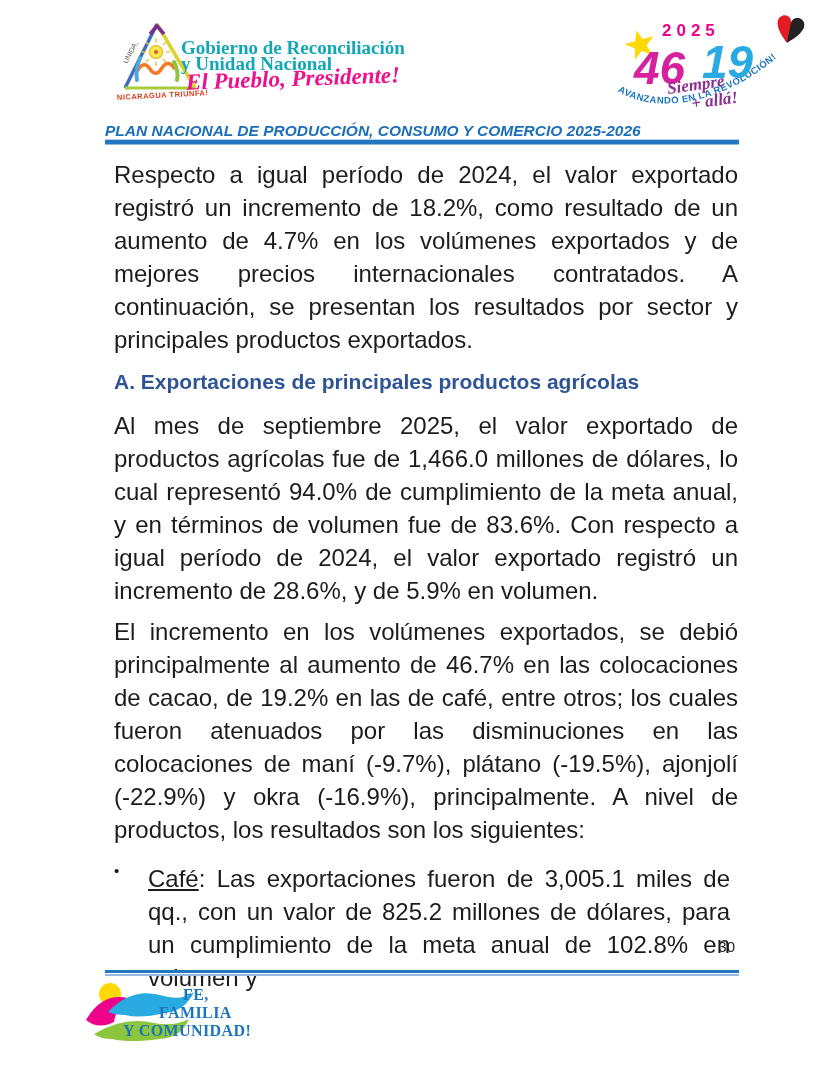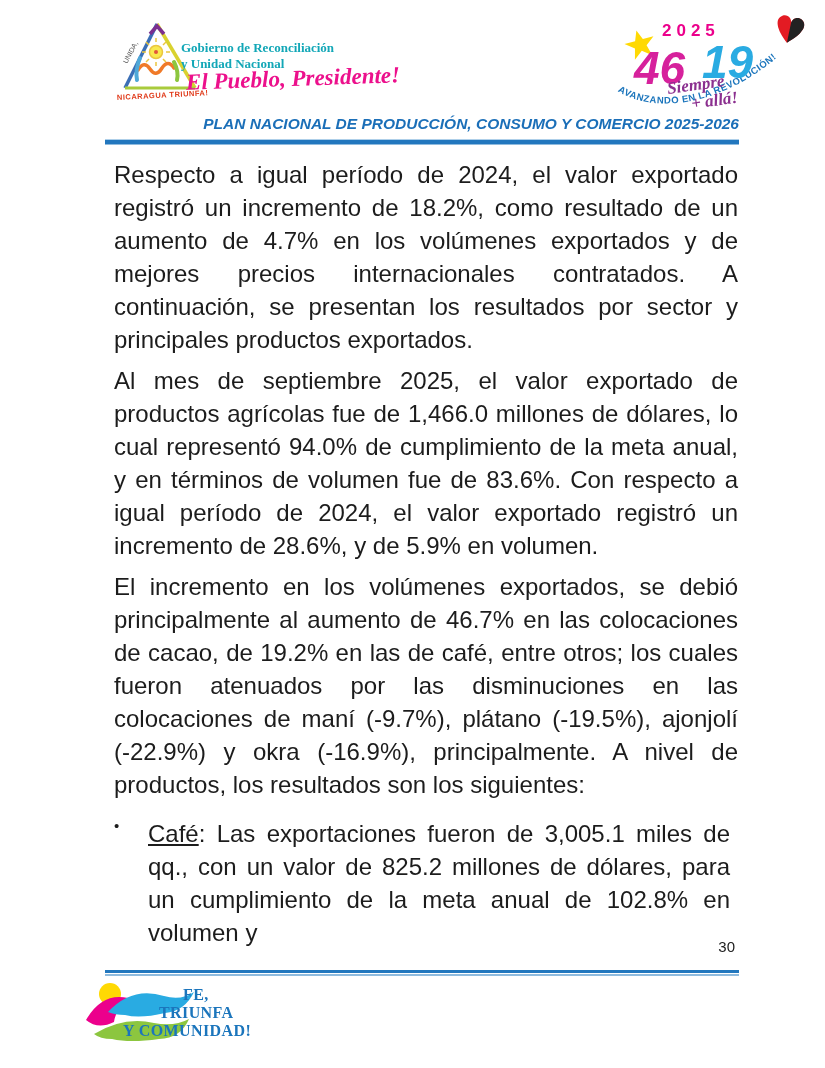--- a/index.html
+++ b/index.html
@@ -6,34 +6,34 @@
   .page {
     position:relative; width:825px; height:1068px; background:#ffffff;
     overflow:hidden; font-family:"Liberation Sans", sans-serif; color:#1c1c1c;
   }
 
   
   .emblem-svg { position:absolute; left:103px; top:18px; width:108px; height:92px; }
   .gov-text {
     position:absolute; left:181px; top:40px;
     color:#12a7b7; font-family:"Liberation Serif", serif; font-weight:bold;
-    font-size:13px; line-height:15.5px; white-space:nowrap;
+    font-size:19px; line-height:15.5px; white-space:nowrap;
   }
   .slogan-pink {
     position:absolute; left:186px; top:66px;
     color:#ec108c; font-family:"Liberation Serif", serif;
     font-style:italic; font-weight:bold; font-size:23px; white-space:nowrap;
     transform:rotate(-2deg);
   }
   .logo4619-svg { position:absolute; left:610px; top:10px; width:205px; height:108px; }
 
   .doc-title {
-    position:absolute; left:105px; top:115px; width:634px;
+    position:absolute; left:105px; top:122px; width:634px;
     color:#1b6fb8; font-weight:bold; font-style:italic; font-size:15.5px;
-    text-align:right; white-space:nowrap;
+    text-align:left; white-space:nowrap;
   }
   .head-rule {
     position:absolute; left:105px; top:139px; width:634px; height:6px;
     background:linear-gradient(to bottom,#aecfe9 0 1px,#2277be 1px 5px,#8fbbde 5px 6px);
   }
 
   
   .doc-body { position:absolute; left:114px; top:158px; width:624px; }
   .doc-body p {
     margin:0 0 8px 0; font-size:24px; line-height:33px; text-align:justify;
@@ -136,20 +136,21 @@
       <text x="82" y="99" transform="rotate(-8 82 99)" font-size="17" font-style="italic" font-weight="bold" fill="#8b2f8f" font-family="Liberation Serif, serif">+ allá!</text>
     </svg>
 
     <div class="doc-title">PLAN NACIONAL DE PRODUCCIÓN, CONSUMO Y COMERCIO 2025-2026</div>
     <div class="head-rule"></div>
   </header>
 
   <main class="doc-body">
     <p>Respecto a igual período de 2024, el valor exportado registró un incremento de 18.2%, como resultado de un aumento de 4.7% en los volúmenes exportados y de mejores precios internacionales contratados. A continuación, se presentan los resultados por sector y principales productos exportados.</p>
 
+    <h2 class="section-heading">A. Exportaciones de principales productos agrícolas</h2>
 
     <p>Al mes de septiembre 2025, el valor exportado de productos agrícolas fue de 1,466.0 millones de dólares, lo cual representó 94.0% de cumplimiento de la meta anual, y en términos de volumen fue de 83.6%. Con respecto a igual período de 2024, el valor exportado registró un incremento de 28.6%, y de 5.9% en volumen.</p>
 
     <p>El incremento en los volúmenes exportados, se debió principalmente al aumento de 46.7% en las colocaciones de cacao, de 19.2% en las de café, entre otros; los cuales fueron atenuados por las disminuciones en las colocaciones de maní (-9.7%), plátano (-19.5%), ajonjolí (-22.9%) y okra (-16.9%), principalmente. A nivel de productos, los resultados son los siguientes:</p>
 
     <div class="bullet-row">
       <span class="bullet-marker">•</span>
       <p><span class="u">Café</span><span>: Las exportaciones fueron de 3,005.1 miles de qq., con un valor de 825.2 millones de dólares, para un cumplimiento de la meta anual de 102.8% en volumen y</span></p>
     </div>
   </main>
@@ -160,17 +161,17 @@
     <div class="foot-rule"></div>
 
     <svg class="waves-svg" viewBox="0 0 132 68">
       <circle cx="26" cy="14" r="11" fill="#ffd903"></circle>
       <path d="M 2,40 Q 18,12 44,18 Q 32,28 30,42 Q 14,50 2,40 Z" fill="#ec008c"></path>
       <path d="M 24,32 Q 48,6 80,16 Q 97,21 110,12 Q 101,31 81,33 Q 56,39 41,35 Q 31,35 24,32 Z" fill="#29abe2"></path>
       <path d="M 10,54 Q 40,36 70,43 Q 90,47 105,39 Q 97,58 75,59 Q 46,63 28,59 Q 16,59 10,54 Z" fill="#8cc63f"></path>
     </svg>
 
     <div class="footer-slogan fs1">FE,</div>
-    <div class="footer-slogan fs2">TRIUNFA</div>
+    <div class="footer-slogan fs2">FAMILIA</div>
     <div class="footer-slogan fs3">Y COMUNIDAD!</div>
   </footer>
 
 </div>
 
 </body></html>

